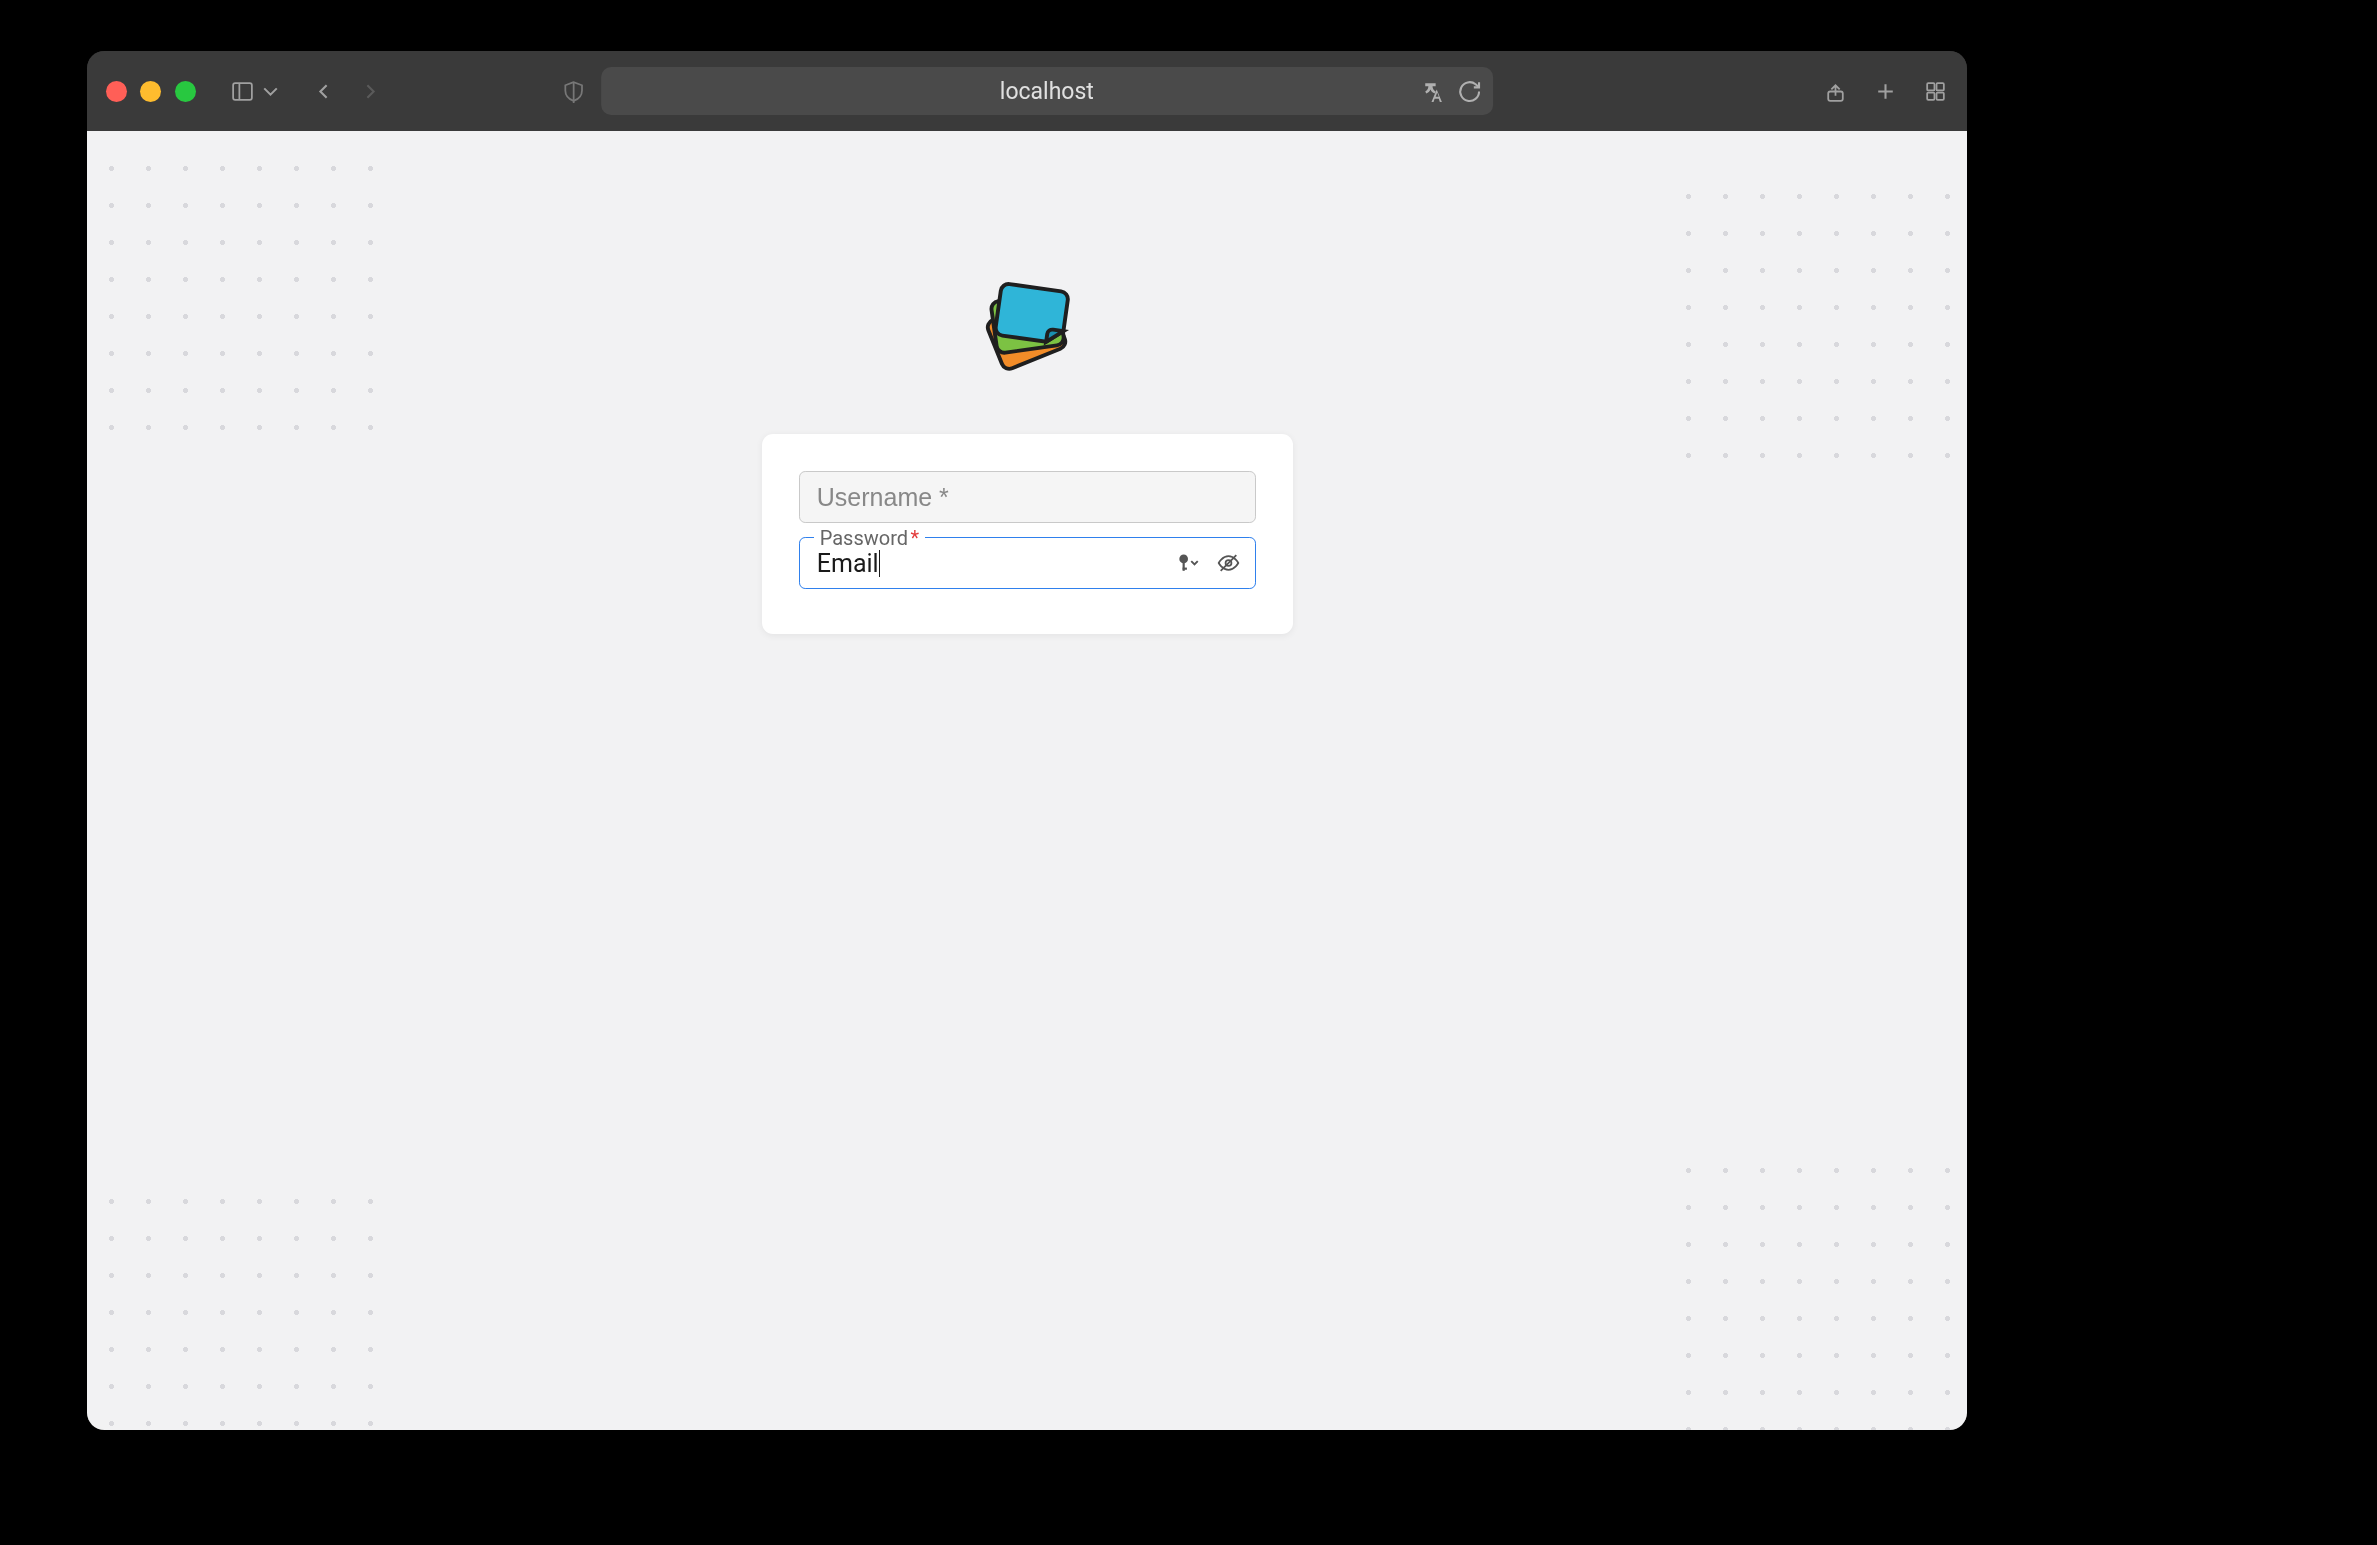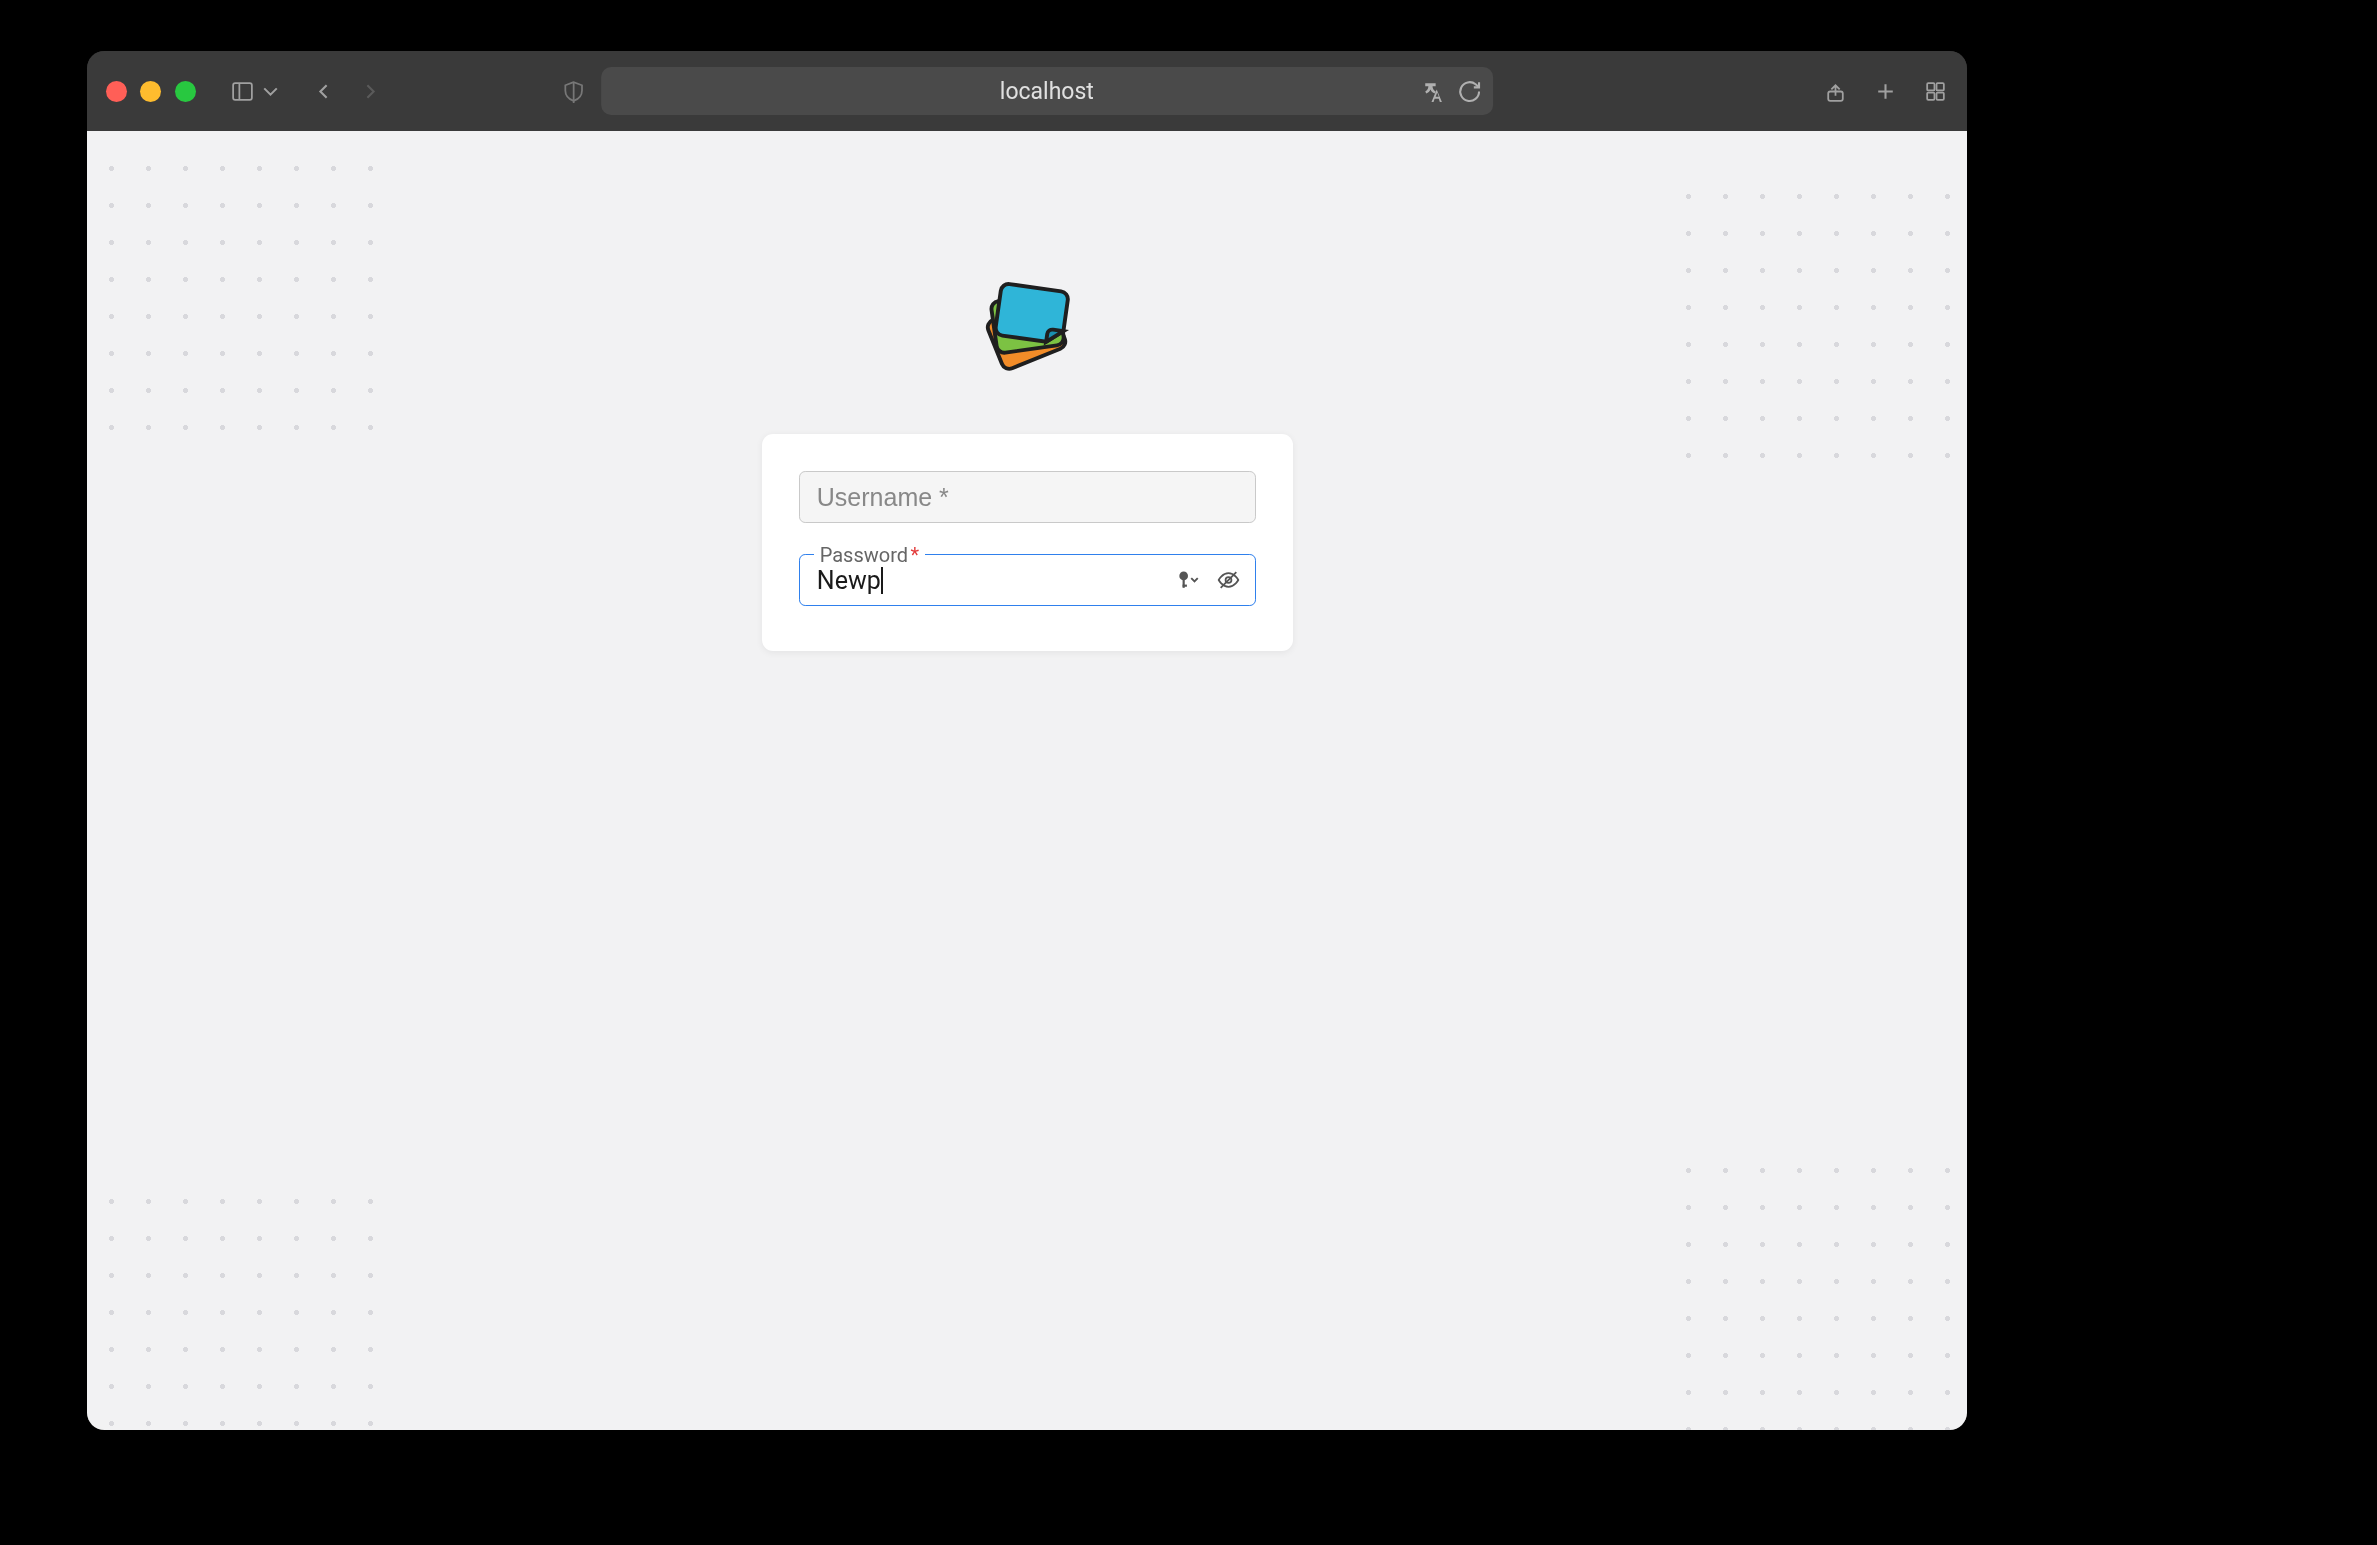--- a/index.html
+++ b/index.html
@@ -140,21 +140,21 @@
     }
     .card-title {
       text-align: center;
       font-size: 33px;
       font-weight: 700;
       color: #111;
       margin-bottom: 34px;
     }
     .input-wrapper {
       position: relative;
-      margin-bottom: 31px;
+      margin-bottom: 14px;
     }
     .input-field {
       width: 100%;
       height: 52px;
       border: 0.6px solid #c9c9c9;
       border-radius: 6.2px;
       background: #f5f5f5;
       padding: 0 17.3px;
       font-size: 25px;
       color: #1a1a1a;
@@ -344,21 +344,21 @@
         <div class="input-wrapper">
           <input class="input-field" placeholder="Username *" style="">
         </div>
 
 
         <div class="input-wrapper focused" style="margin-bottom:8px">
           <div class="floating-label">
             <span>Password</span><span class="asterisk">*</span>
           </div>
           <div class="input-field" style="display:flex;align-items:center;">
-            <span>Newp</span>
+            <span>Email</span>
               <span class="text-cursor"></span>
           </div>
           <div class="password-icons">
             <div class="pw-icon">
               <svg width="26" height="22" viewBox="0 0 24 20" fill="currentColor">
                   <circle cx="8" cy="6" r="4"></circle>
                   <rect x="7" y="9" width="2" height="8"></rect>
                   <rect x="7" y="14" width="4" height="2"></rect>
                   <path d="M15 8l3 3 3-3" fill="none" stroke="currentColor" stroke-width="1.8"></path>
                 </svg>

